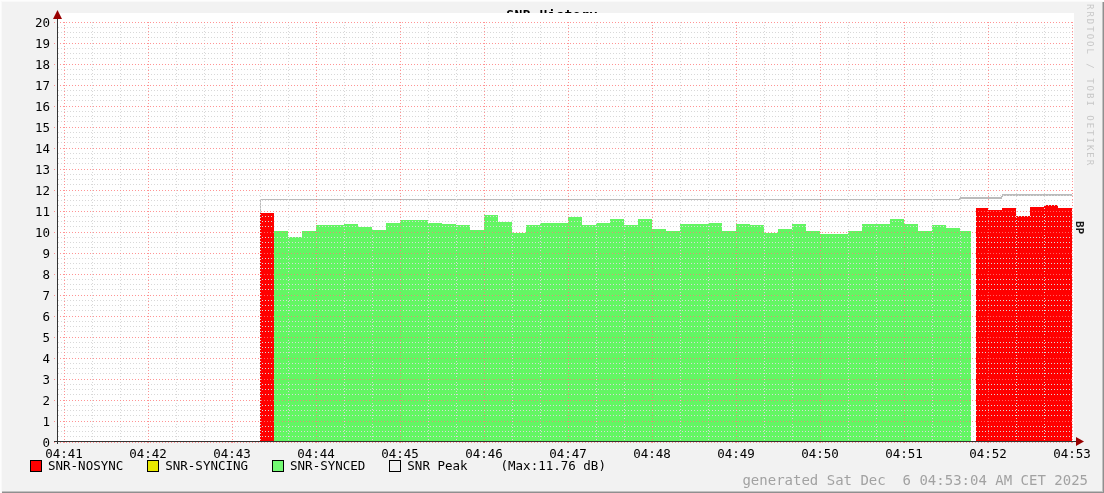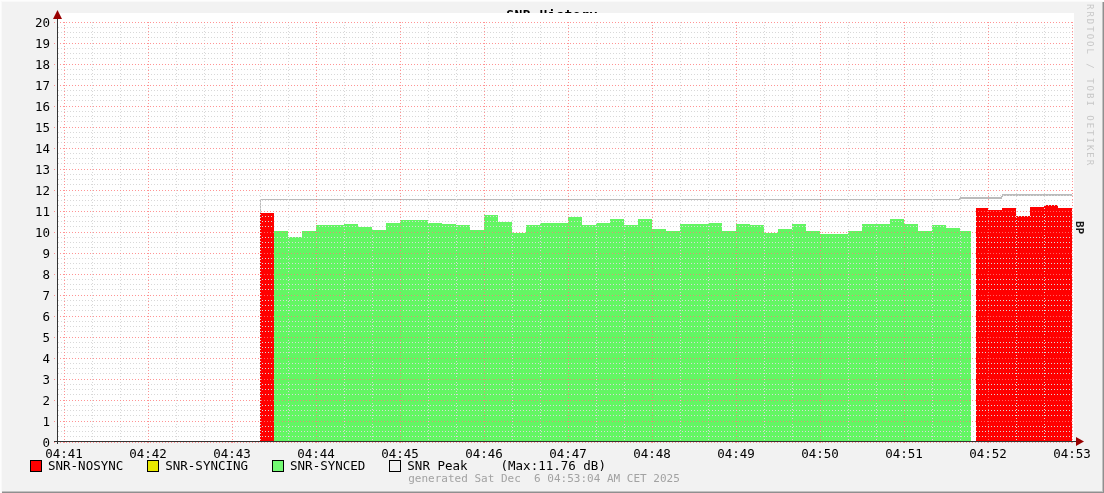--- a/index.html
+++ b/index.html
@@ -27,22 +27,22 @@
     position:absolute;top:458px;left:10px;display:flex;align-items:center;
     font-size:12.5px;color:#000;column-gap:24px;margin-left:20px;
   }
   .legend-item{display:flex;align-items:center;}
   .swatch{
     display:inline-block;width:10px;height:10px;border:1px solid #000;
     margin-right:6px;background:#fff;
   }
   .legend-max{margin-left:9px;white-space:pre;}
   .footer{
-    position:absolute;top:472px;left:0;width:1088px;text-align:center;
-    font-size:11px;color:#a2a2a2;white-space:pre;
+    position:absolute;top:472px;left:0;width:1088px;text-align:right;
+    font-size:14px;color:#a2a2a2;white-space:pre;
   }
 </style>
 </head>
 <body>
 
 <div class="screen">
   <div class="chart-title">SNR History</div>
 
   <svg id="chart-svg" width="1104" height="493">
       <rect x="58" y="13" width="1016" height="428.5" fill="#ffffff"></rect>

